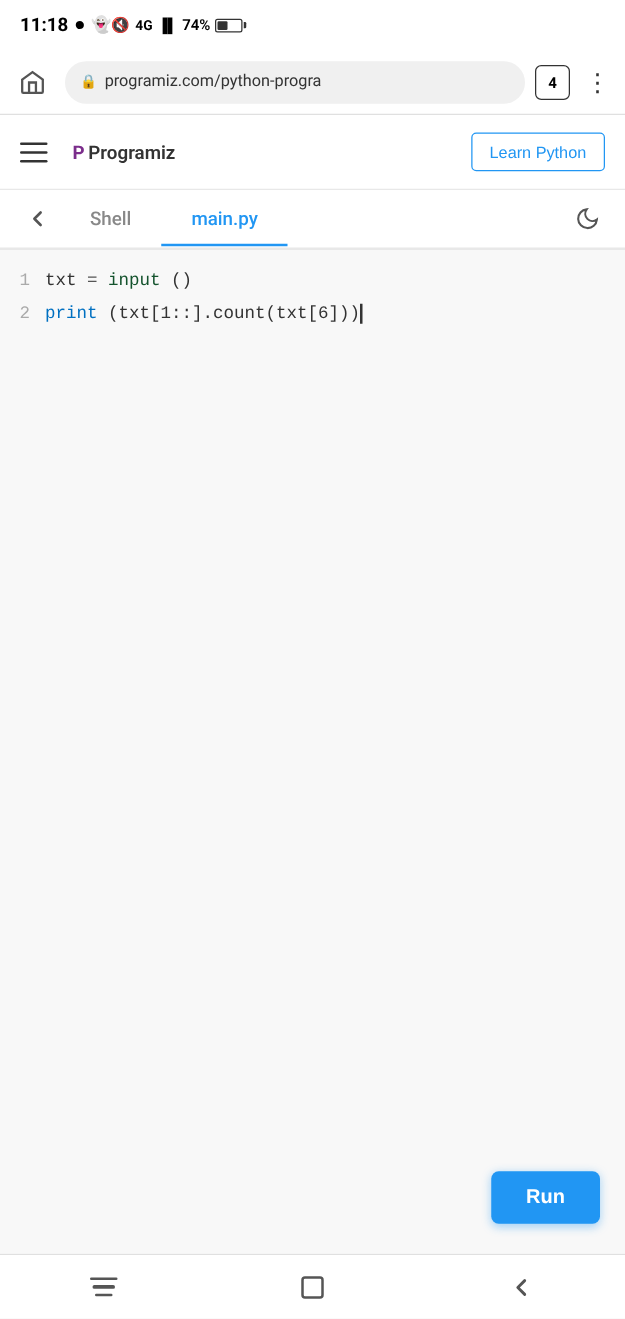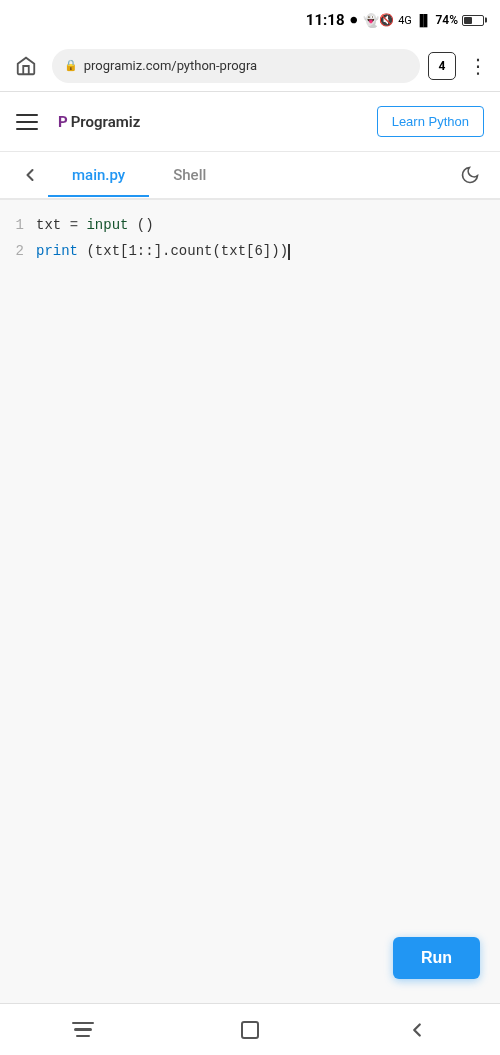--- a/index.html
+++ b/index.html
@@ -14,21 +14,21 @@
       display: flex;
       flex-direction: column;
     }
 
     
     .status-bar {
       background: #fff;
       height: 40px;
       display: flex;
       align-items: center;
-      justify-content: flex-end;
+      justify-content: flex-start;
       padding: 0 16px;
       font-size: 14px;
       font-weight: 600;
     }
     .status-left { display: flex; align-items: center; gap: 6px; }
     .status-time { font-weight: 700; font-size: 15px; }
     .status-right { display: flex; align-items: center; gap: 4px; font-size: 12px; }
     .battery-icon {
       width: 22px; height: 11px;
       border: 1.5px solid #333;
@@ -279,21 +279,21 @@
 <body>
 
 <div class="status-bar">
   <div class="status-left">
     <span class="status-time">11:18</span>
     <span style="font-size:13px;">⏺</span>
     <span style="font-size:13px;">👻</span>
   </div>
   <div class="status-right">
     <span style="font-size:12px;">🔇</span>
-    <span style="font-size:11px; font-weight:400;">4G</span>
+    <span style="font-size:11px; font-weight:700;">4G</span>
     <span style="font-size:11px;">▐▌</span>
     <span style="font-size:12px;">74%</span>
     <div class="battery-icon">
       <div class="battery-fill"></div>
     </div>
   </div>
 </div>
 
 <div class="browser-bar">
   <div class="browser-home-btn">
@@ -325,25 +325,25 @@
   <button class="learn-python-btn">Learn Python</button>
 </div>
 
 <div class="tab-bar">
   <div class="back-btn">
     <svg width="20" height="20" viewBox="0 0 24 24" fill="none" stroke="#555" stroke-width="2.5" stroke-linecap="round" stroke-linejoin="round">
       <path d="M15 18l-6-6 6-6"></path>
     </svg>
   </div>
   <div class="tabs-container">
+    <div class="tab inactive">
+      <span>Shell</span>
+    </div>
     <div class="tab active">
       <span>main.py</span>
-    </div>
-    <div class="tab inactive">
-      <span>Shell</span>
     </div>
   </div>
   <div class="dark-mode-btn">
     <svg width="20" height="20" viewBox="0 0 24 24" fill="none" stroke="#555" stroke-width="2" stroke-linecap="round">
       <path d="M21 12.79A9 9 0 1111.21 3 7 7 0 0021 12.79z"></path>
     </svg>
   </div>
 </div>
 
 <div class="code-area" style="position:relative;">

